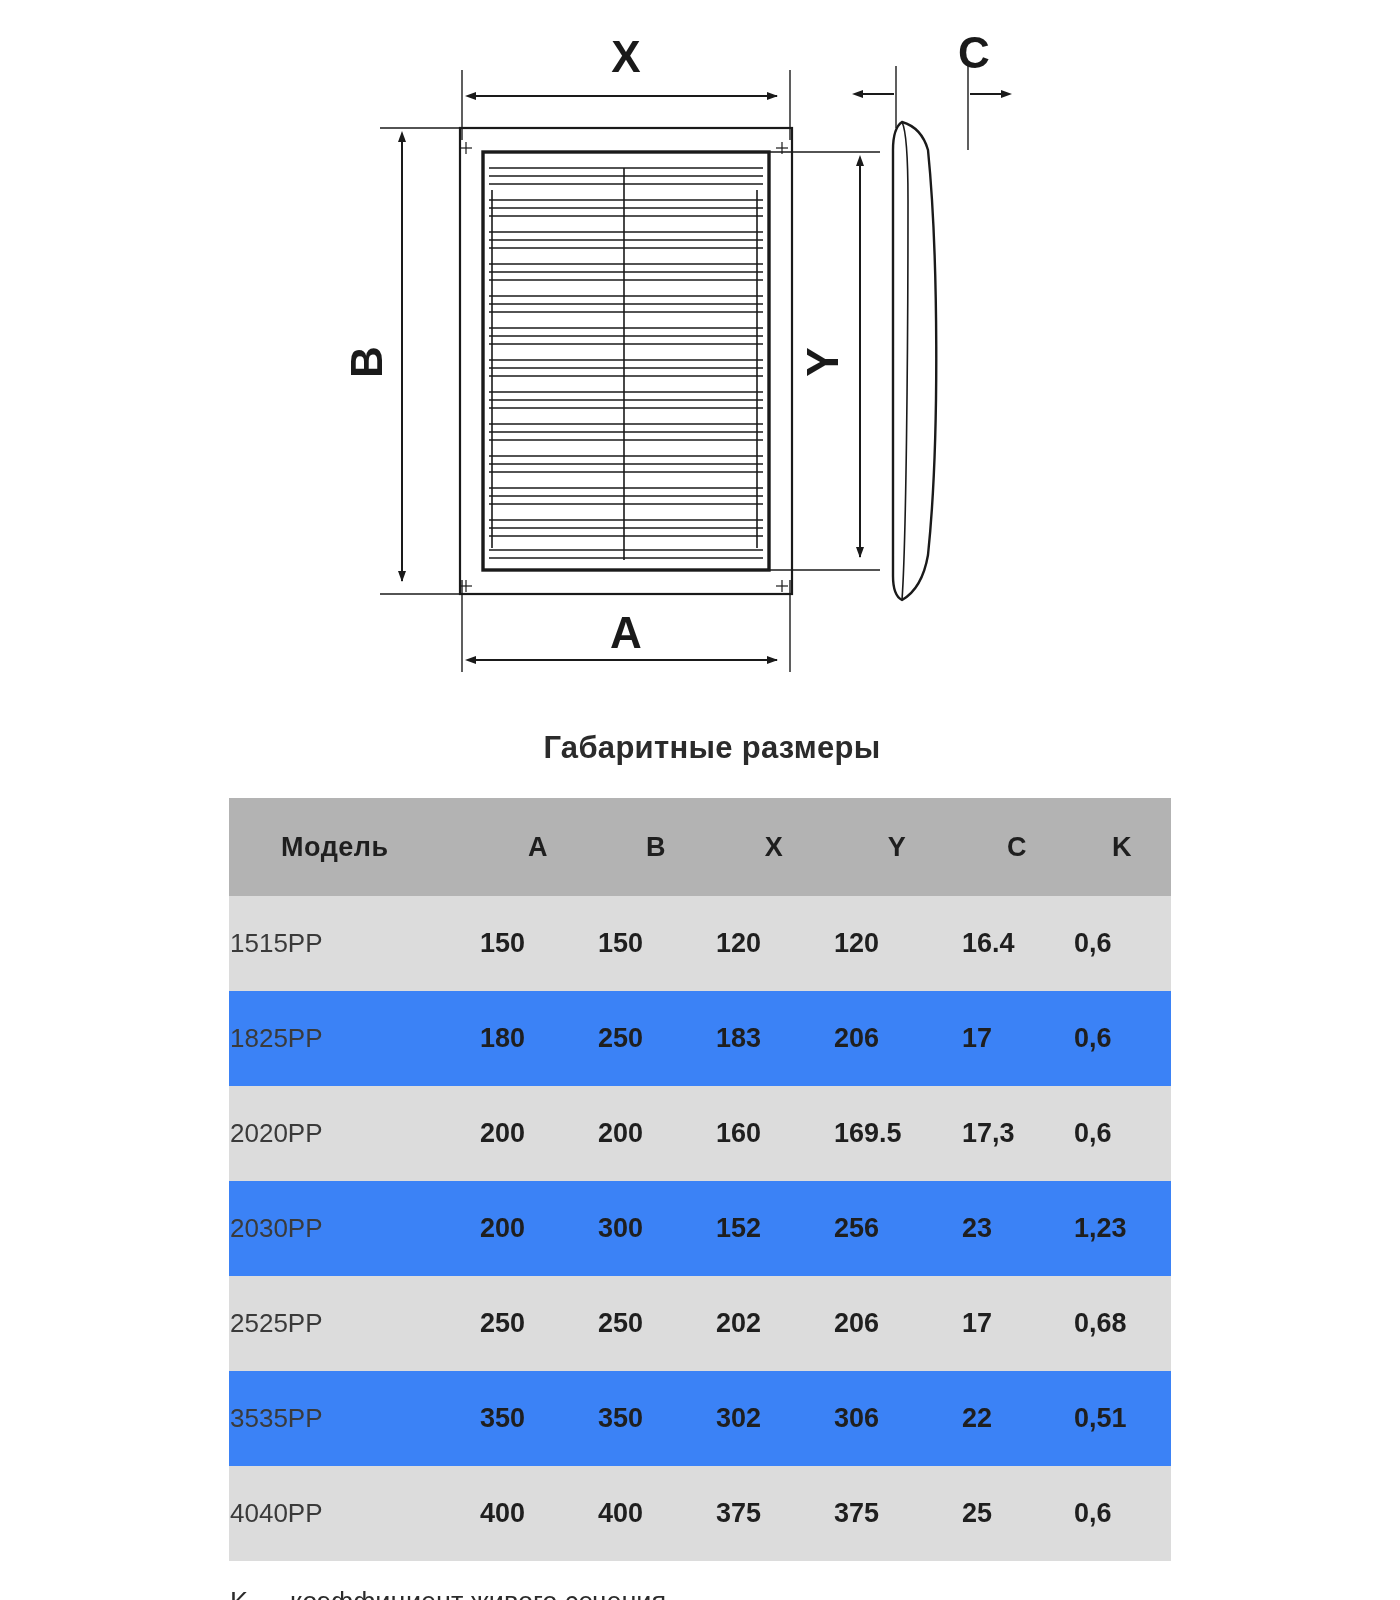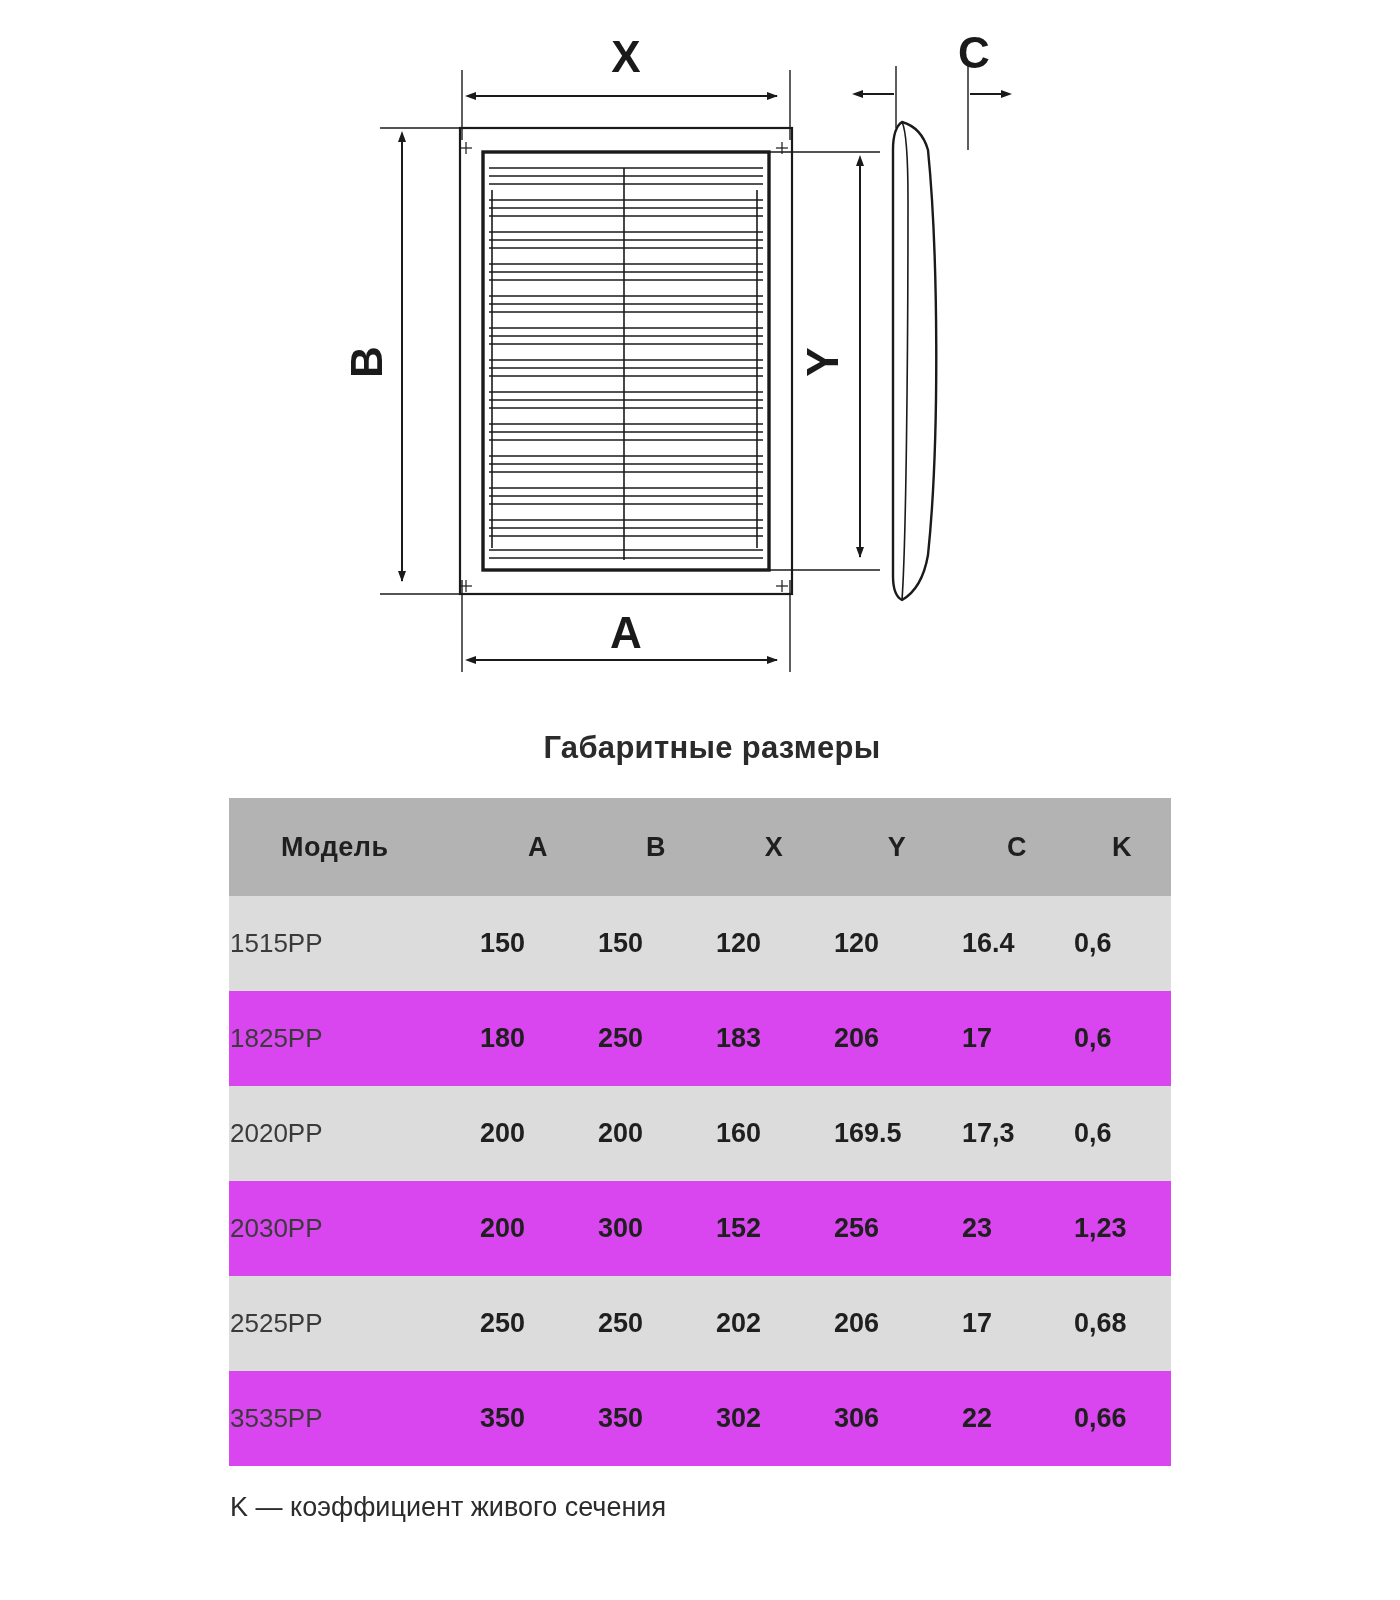--- a/index.html
+++ b/index.html
@@ -73,21 +73,21 @@
   #dim-table td.model-cell {
     text-align: left;
     font-weight: normal;
     font-size: 26px;
     color: #3a3a3a;
   }
   #dim-table tr.shaded td {
     background: #dcdcdc;
   }
   #dim-table tr.plain td {
-    background: #d946ef;
+    background: #3b82f6;
   }
   col.c-model { width: 250px; }
   col.c-a { width: 118px; }
   col.c-b { width: 118px; }
   col.c-x { width: 118px; }
   col.c-y { width: 128px; }
   col.c-c { width: 112px; }
   col.c-k { width: 98px; }
 
   #table-footnote {
@@ -295,19 +295,28 @@
         <td>17</td>
         <td>0,68</td>
       </tr>
       <tr class="plain">
         <td class="model-cell">3535PP</td>
         <td>350</td>
         <td>350</td>
         <td>302</td>
         <td>306</td>
         <td>22</td>
-        <td>0,66</td>
+        <td>0,51</td>
+      </tr>
+      <tr class="shaded">
+        <td class="model-cell">4040PP</td>
+        <td>400</td>
+        <td>400</td>
+        <td>375</td>
+        <td>375</td>
+        <td>25</td>
+        <td>0,6</td>
       </tr>
     </tbody>
   </table>
 
   <div id="table-footnote">K — коэффициент живого сечения</div>
 </div>
 
 </body></html>

